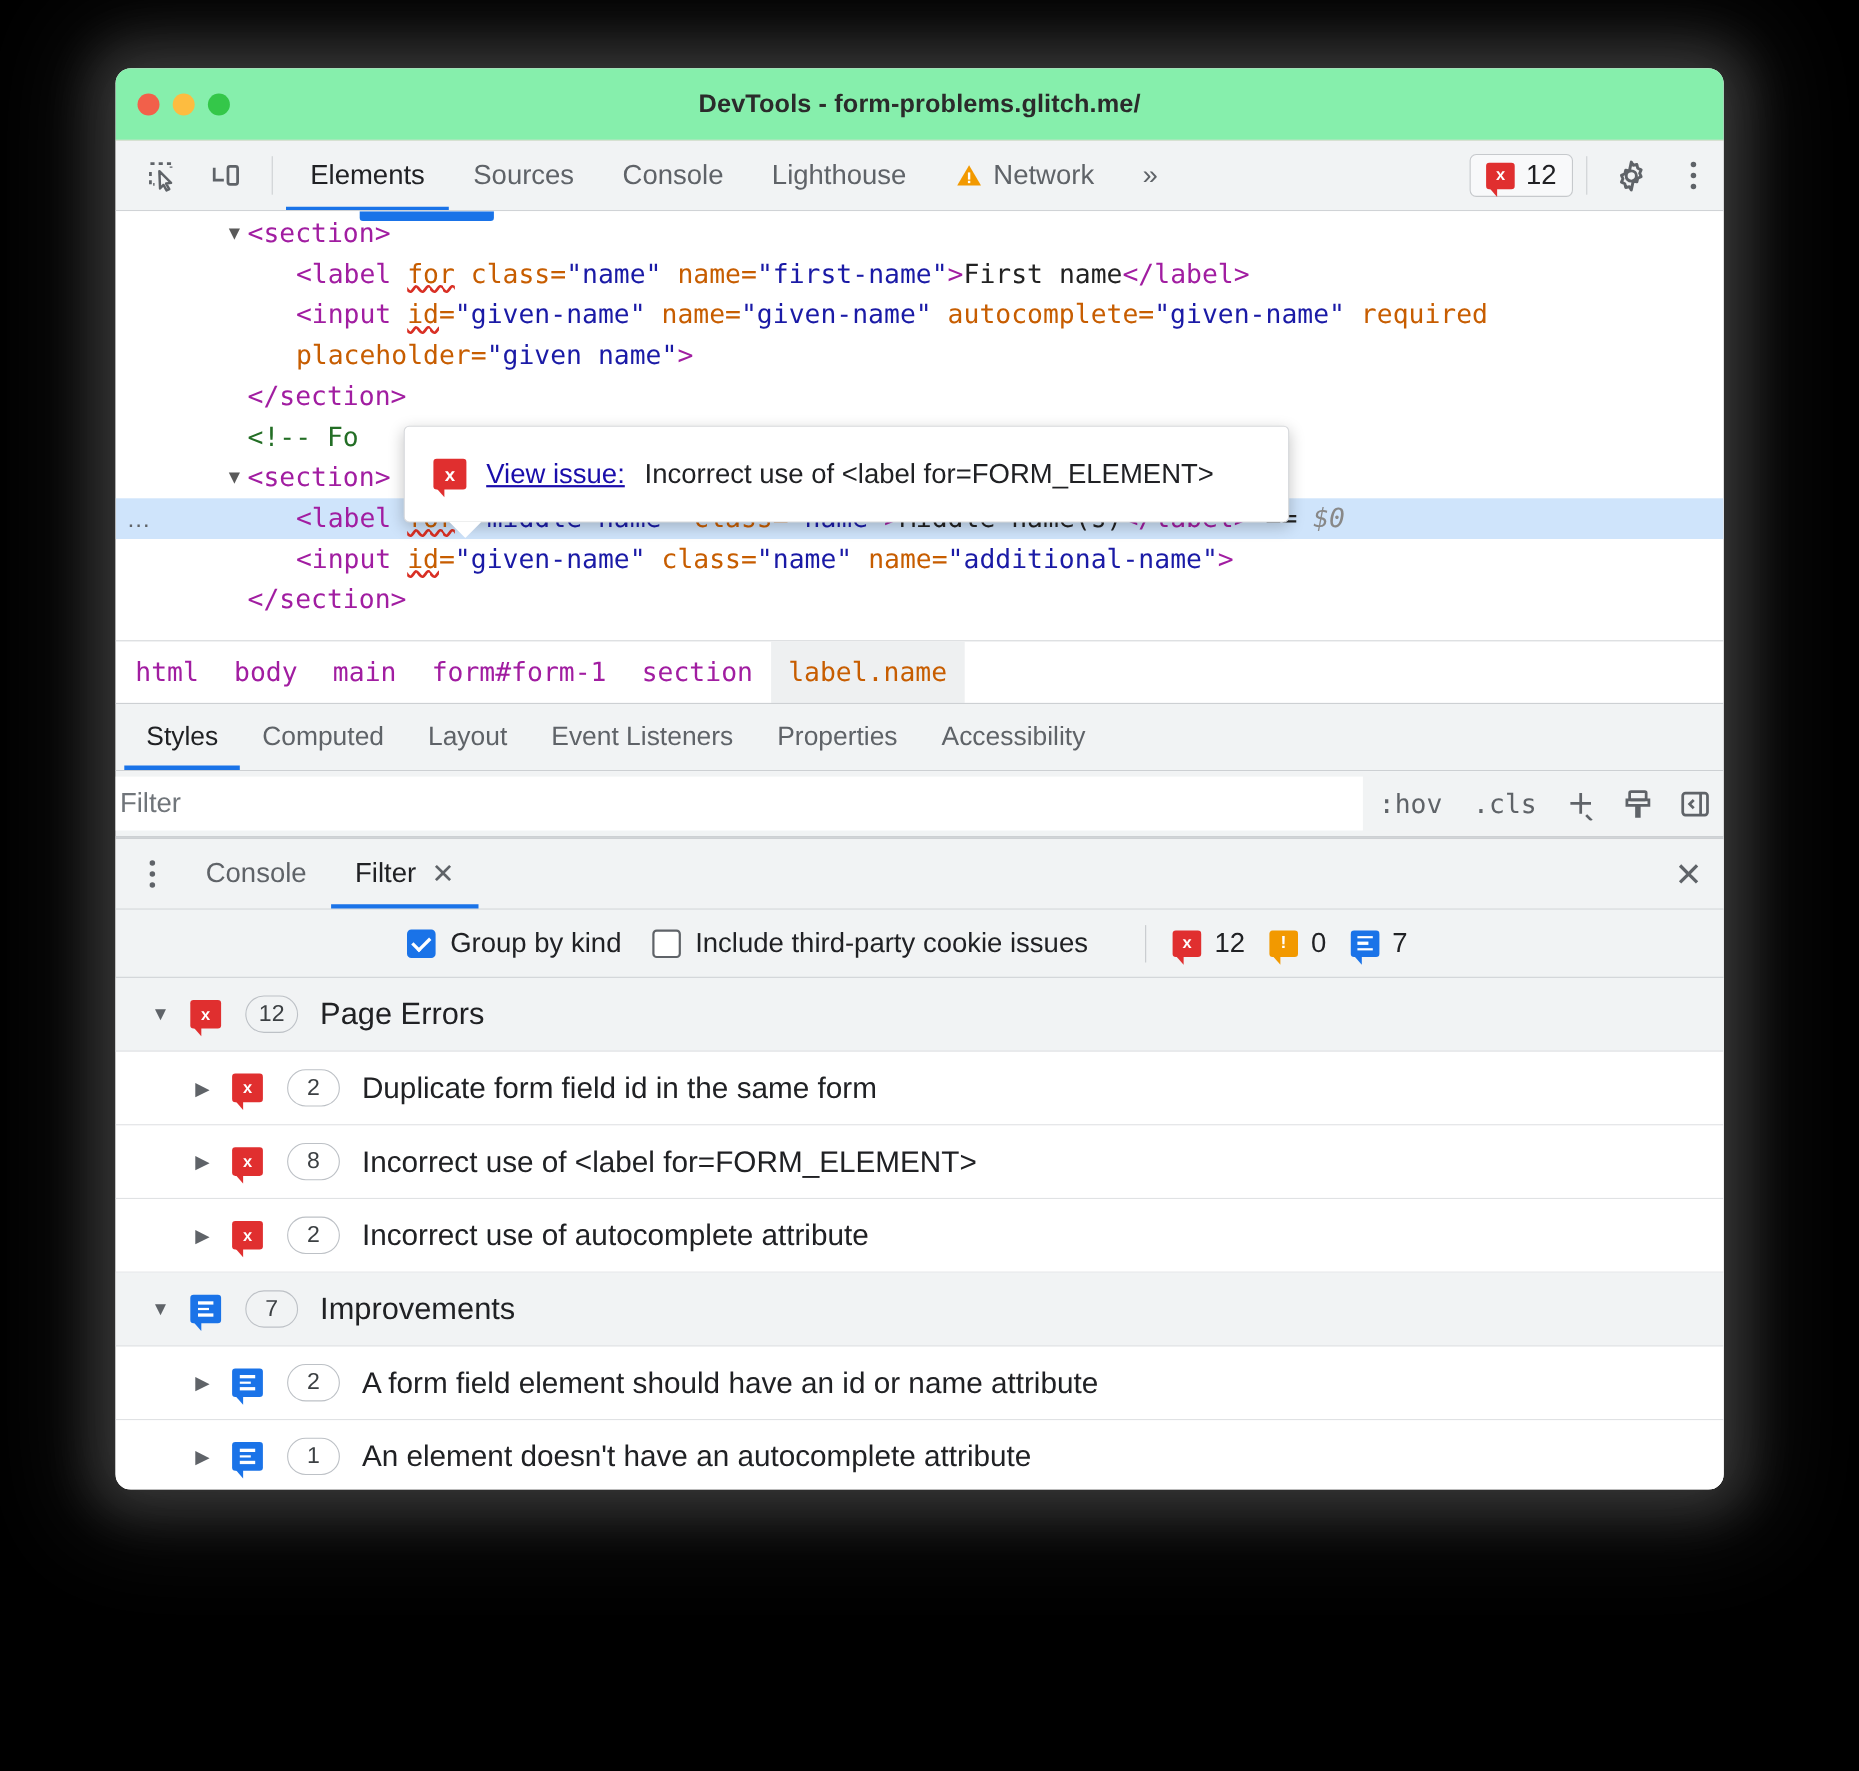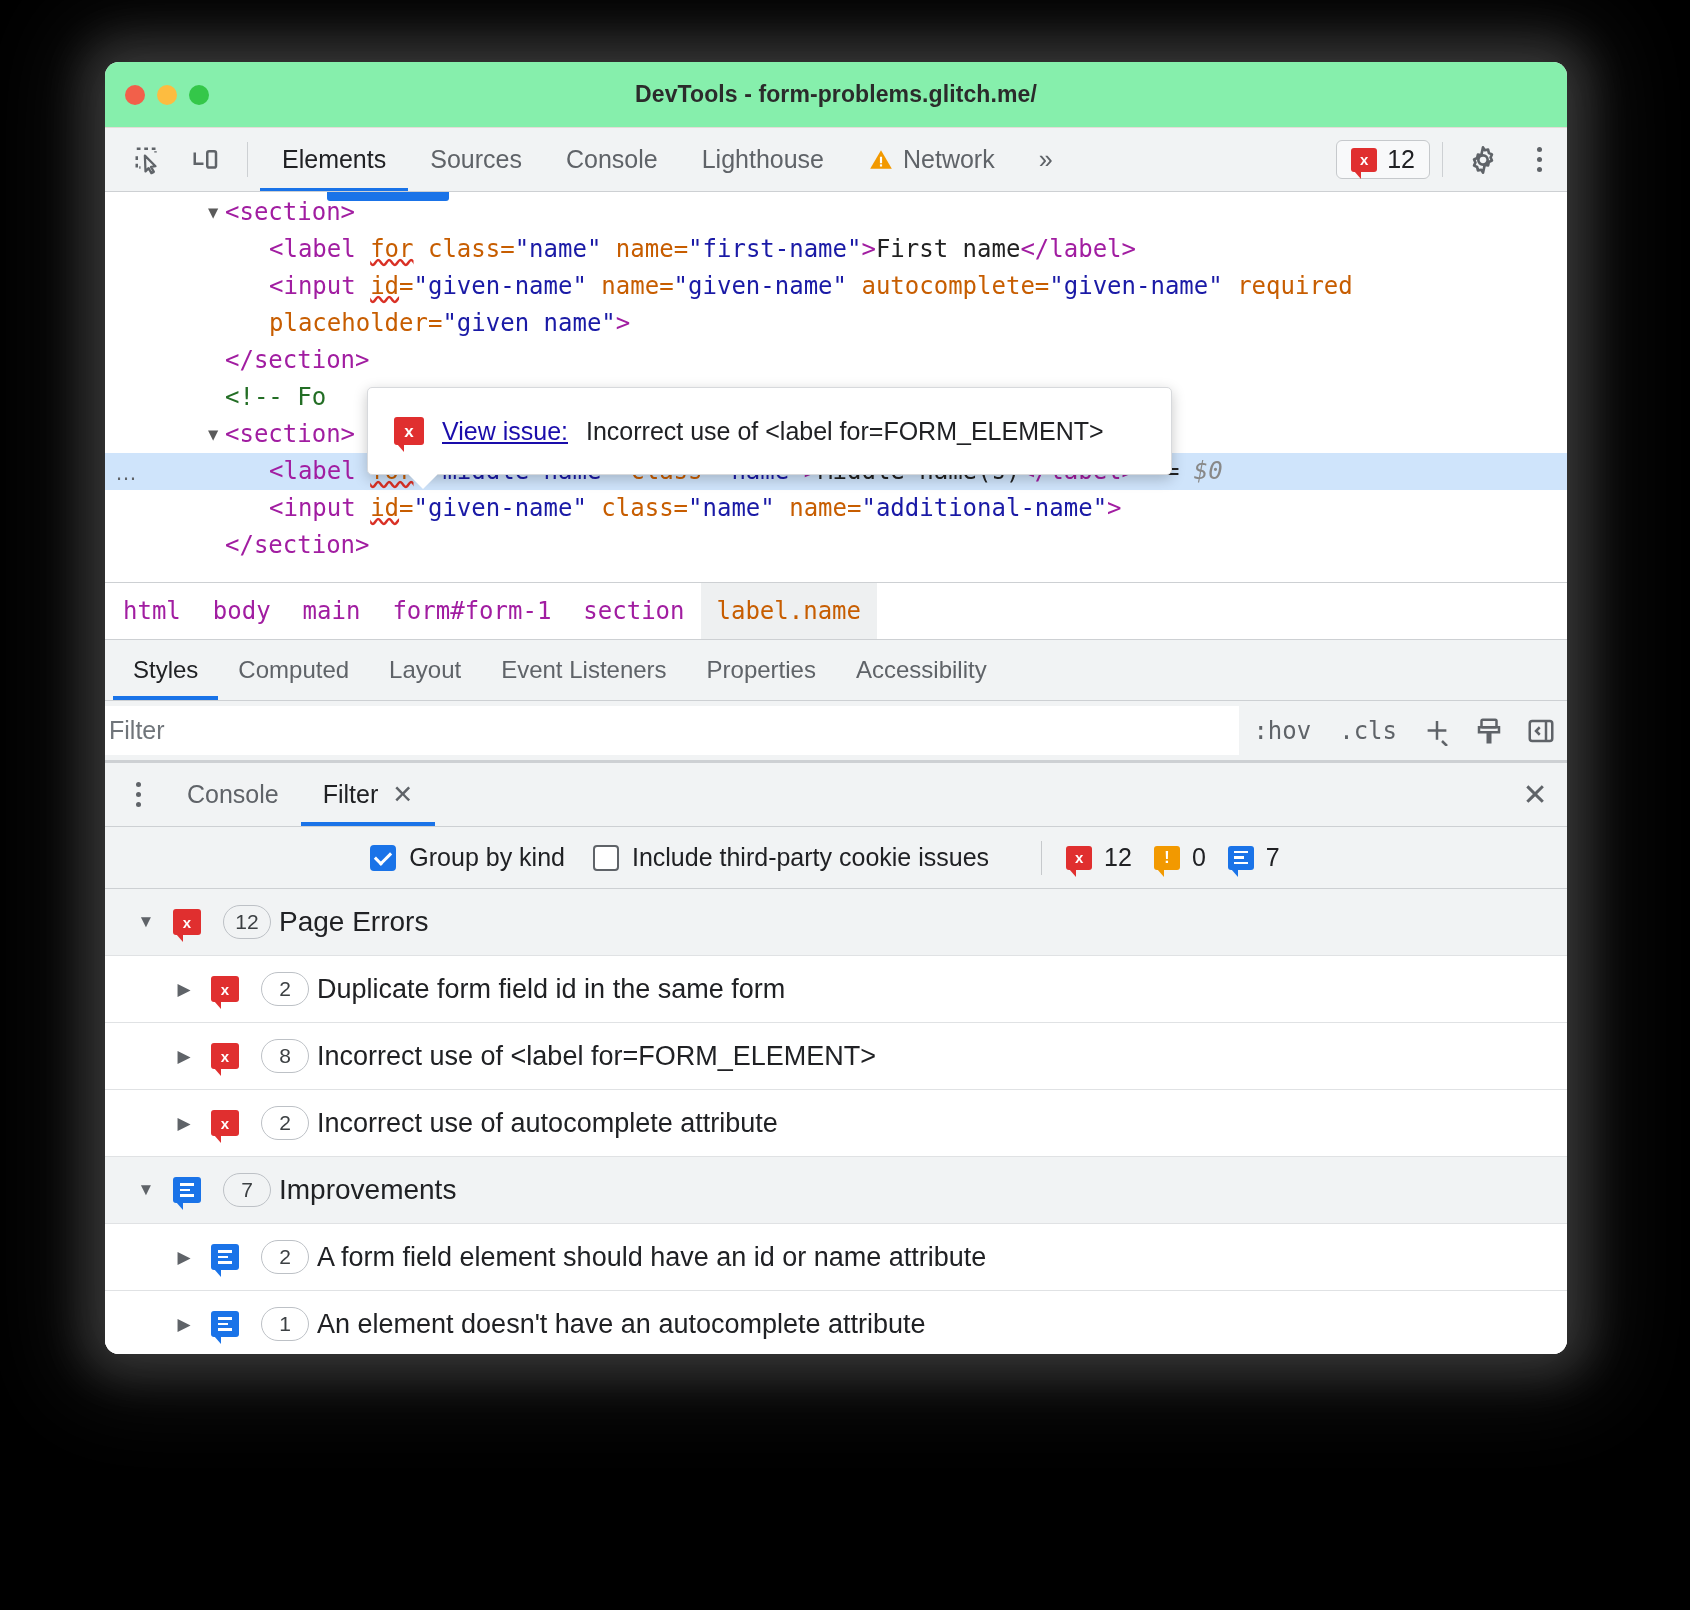--- a/index.html
+++ b/index.html
@@ -412,21 +412,21 @@
     border: 1px solid #bdc1c6;
     border-radius: 17px;
     display:flex; align-items:center; justify-content:center;
     font-size: 21px; color: #3c4043;
     margin-left: 22px;
     padding: 0 10px;
     flex: none;
     background: transparent;
   }
   .issue-title {
-    margin-left: 8px;
+    margin-left: 20px;
     font-size: 27px;
     color: #202124;
     white-space: nowrap;
   }
   .issue-row.group .issue-title { font-size: 28px; }
 </style>
 </head>
 <body>
 
 <div id="window">

